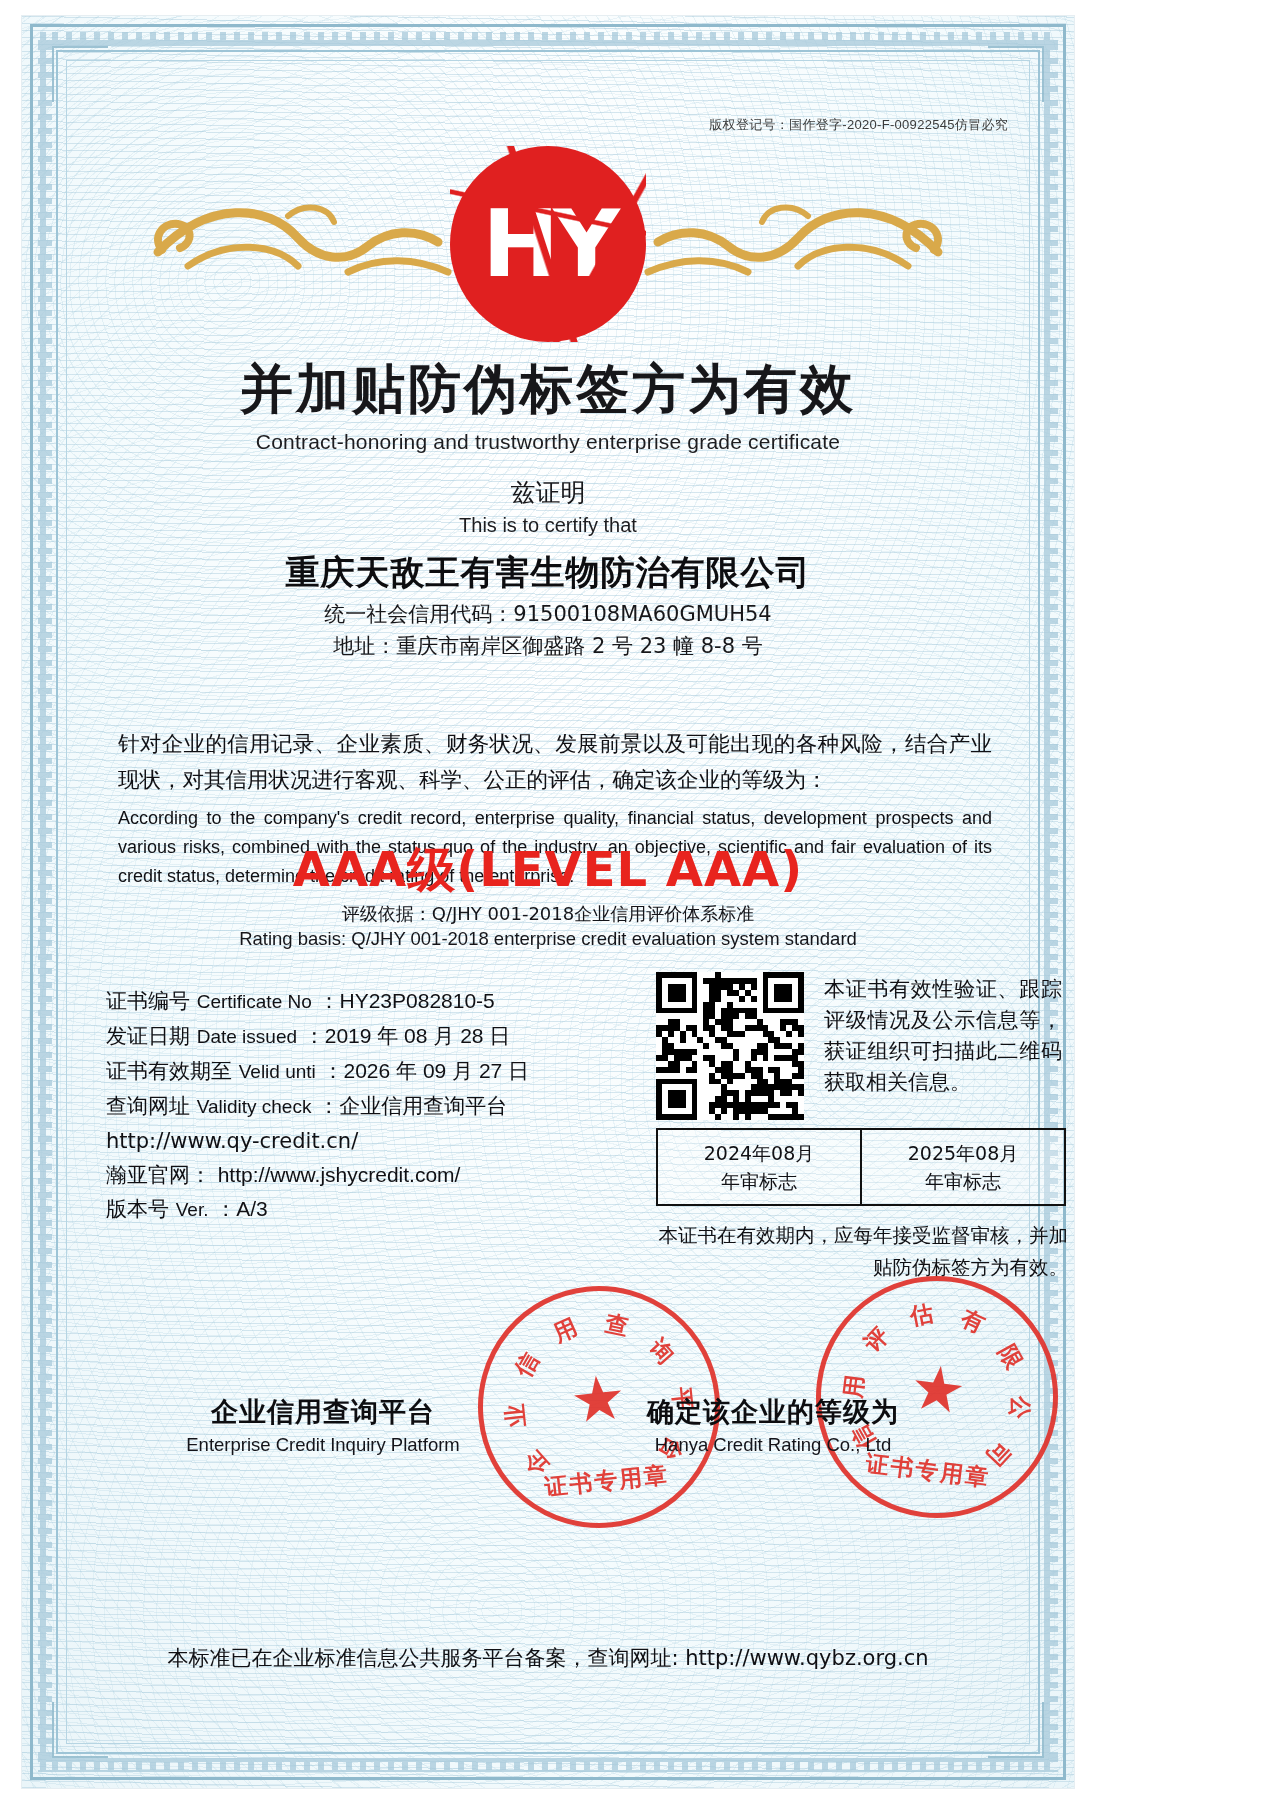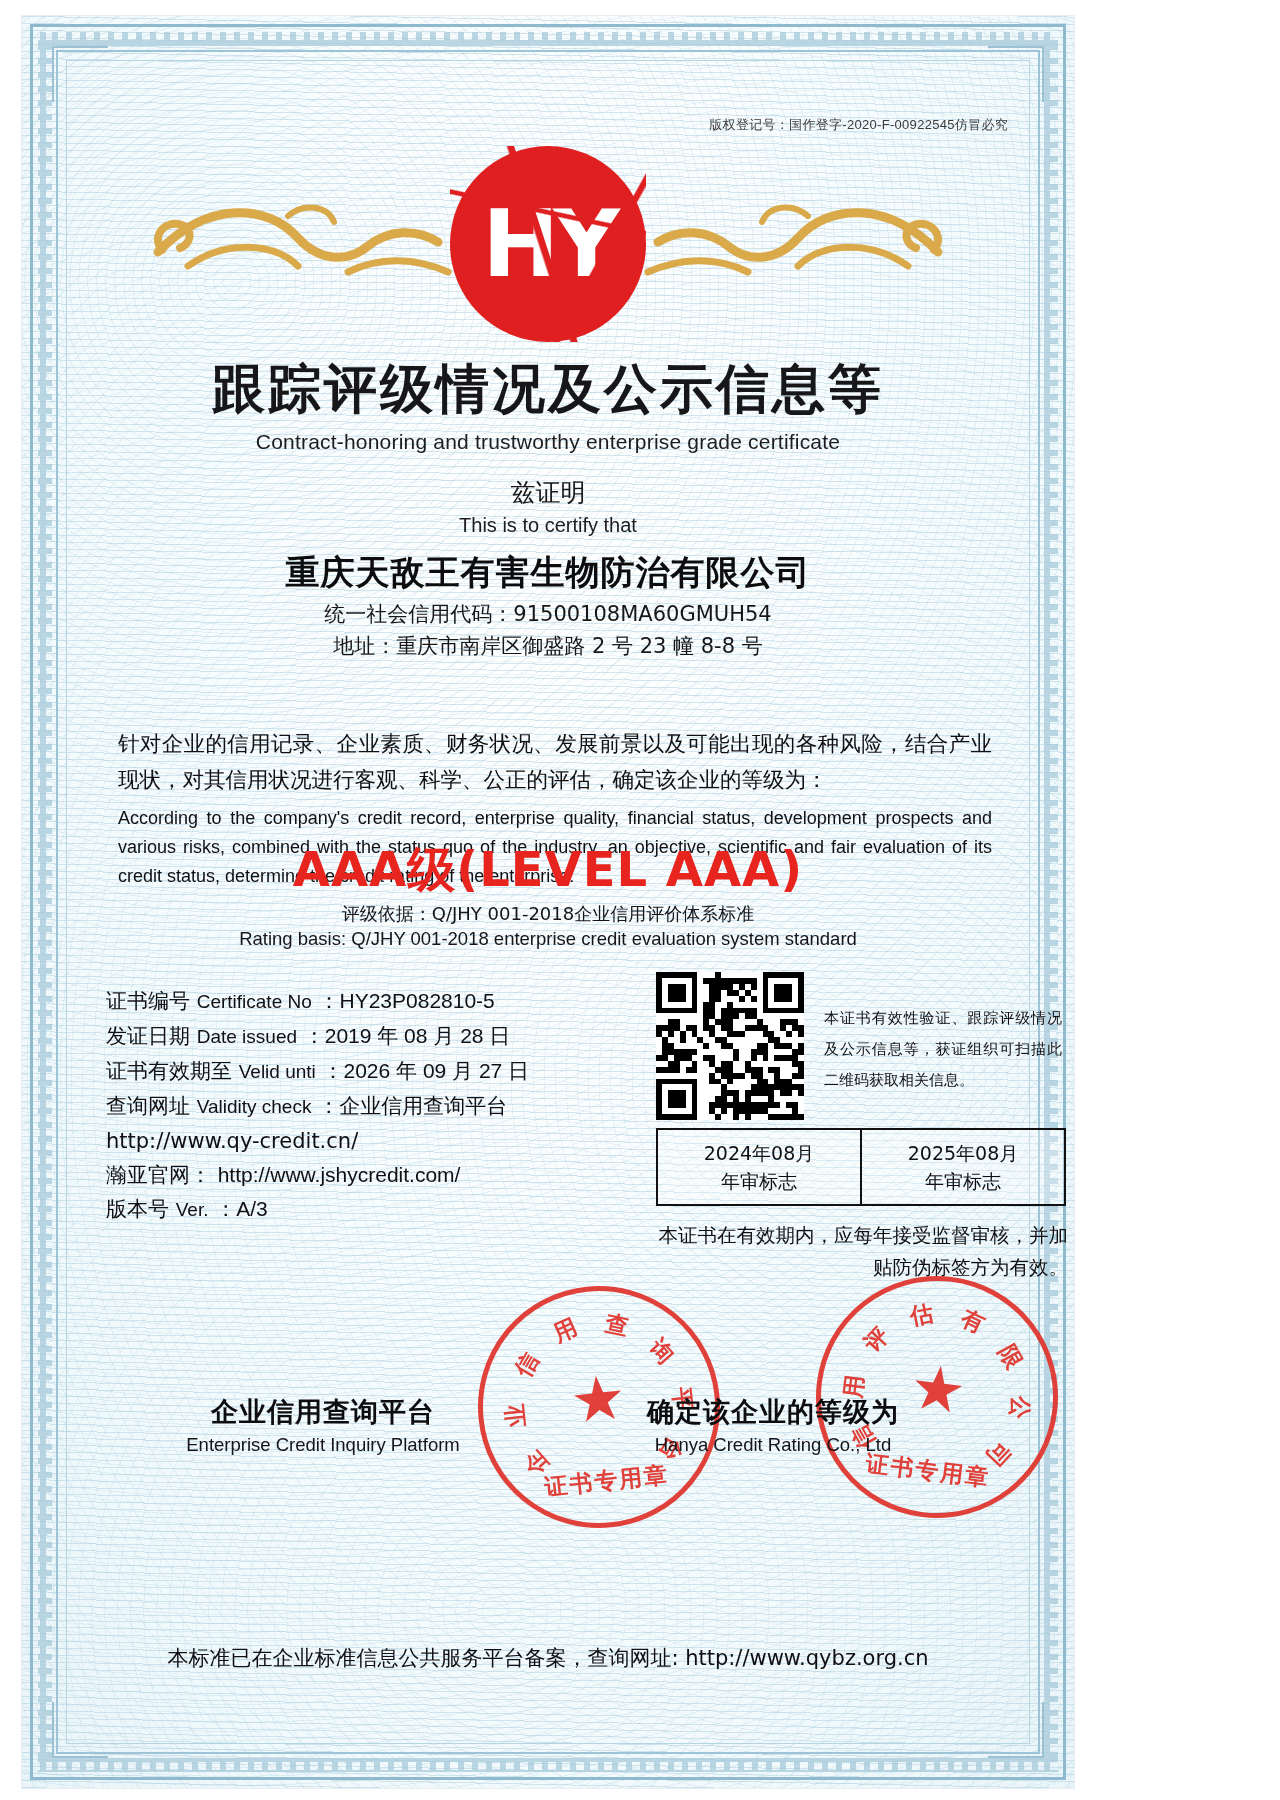--- a/index.html
+++ b/index.html
@@ -278,24 +278,24 @@
     width: 148px;
     height: 148px;
     background: #fff;
     position: relative;
     overflow: hidden;
   }
   .qr .cell { position: absolute; background: #000; }
 
   .qr-note {
     position: absolute;
-    top: 931px;
+    top: 902px;
     left: 742px;
     width: 238px;
-    font-size: 15px;
+    font-size: 21px;
     line-height: 31px;
     color: #101014;
     text-align: justify;
     font-family: "DejaVu Sans", sans-serif;
   }
 
   .stamps-row {
     position: absolute;
     top: 1056px;
     left: 574px;
@@ -444,21 +444,21 @@
           <path d="M14 70 C 4 58, 14 42, 30 44 C 44 46, 46 62, 32 68" stroke="#d9a94a" stroke-width="8" stroke-linecap="round"></path>
           <path d="M140 36 C 156 22, 180 26, 186 42" stroke="#d9a94a" stroke-width="6" stroke-linecap="round"></path>
         </svg>
 
         <div class="logo">
           <div class="logo-mark">HY</div>
           <div class="logo-crack"></div>
         </div>
       </div>
 
-      <div class="title-cn">跟踪评级情况及公示信息等</div>
+      <div class="title-cn">并加贴防伪标签方为有效</div>
       <div class="title-en">Contract-honoring and trustworthy enterprise grade certificate</div>
 
       <div class="certify-cn">兹证明</div>
       <div class="certify-en">This is to certify that</div>
 
       <div class="company">重庆天敌王有害生物防治有限公司</div>
       <div class="uscc">统一社会信用代码：91500108MA60GMUH54</div>
       <div class="addr">地址：重庆市南岸区御盛路 2 号 23 幢 8-8 号</div>
 
       <div class="body-block">

